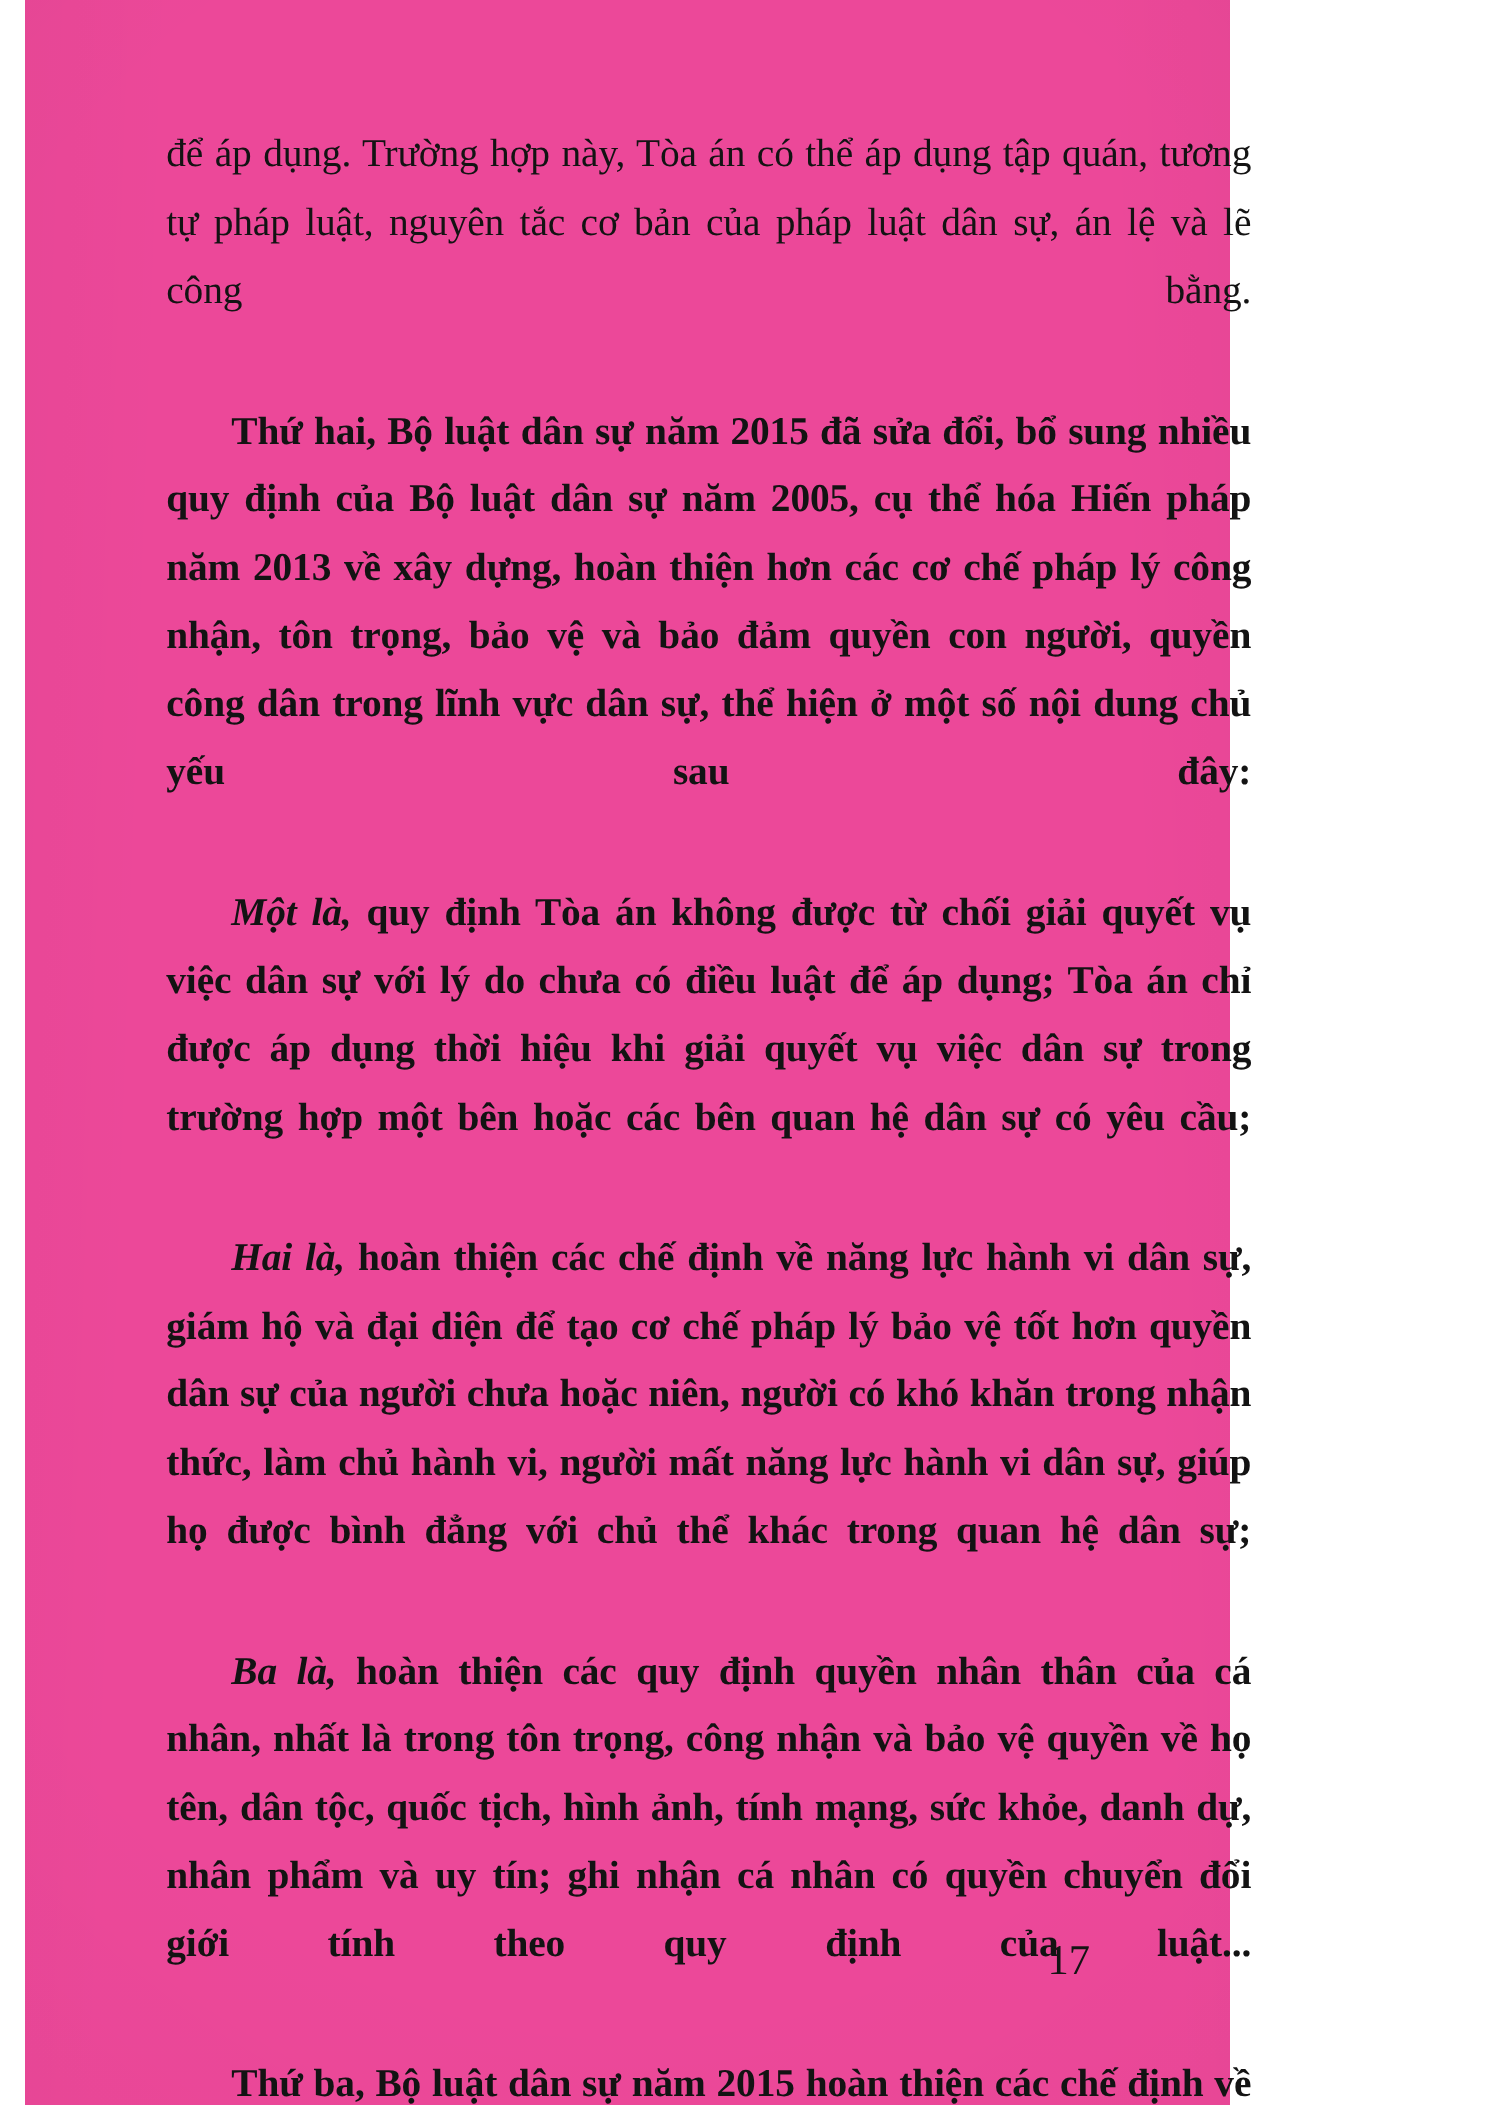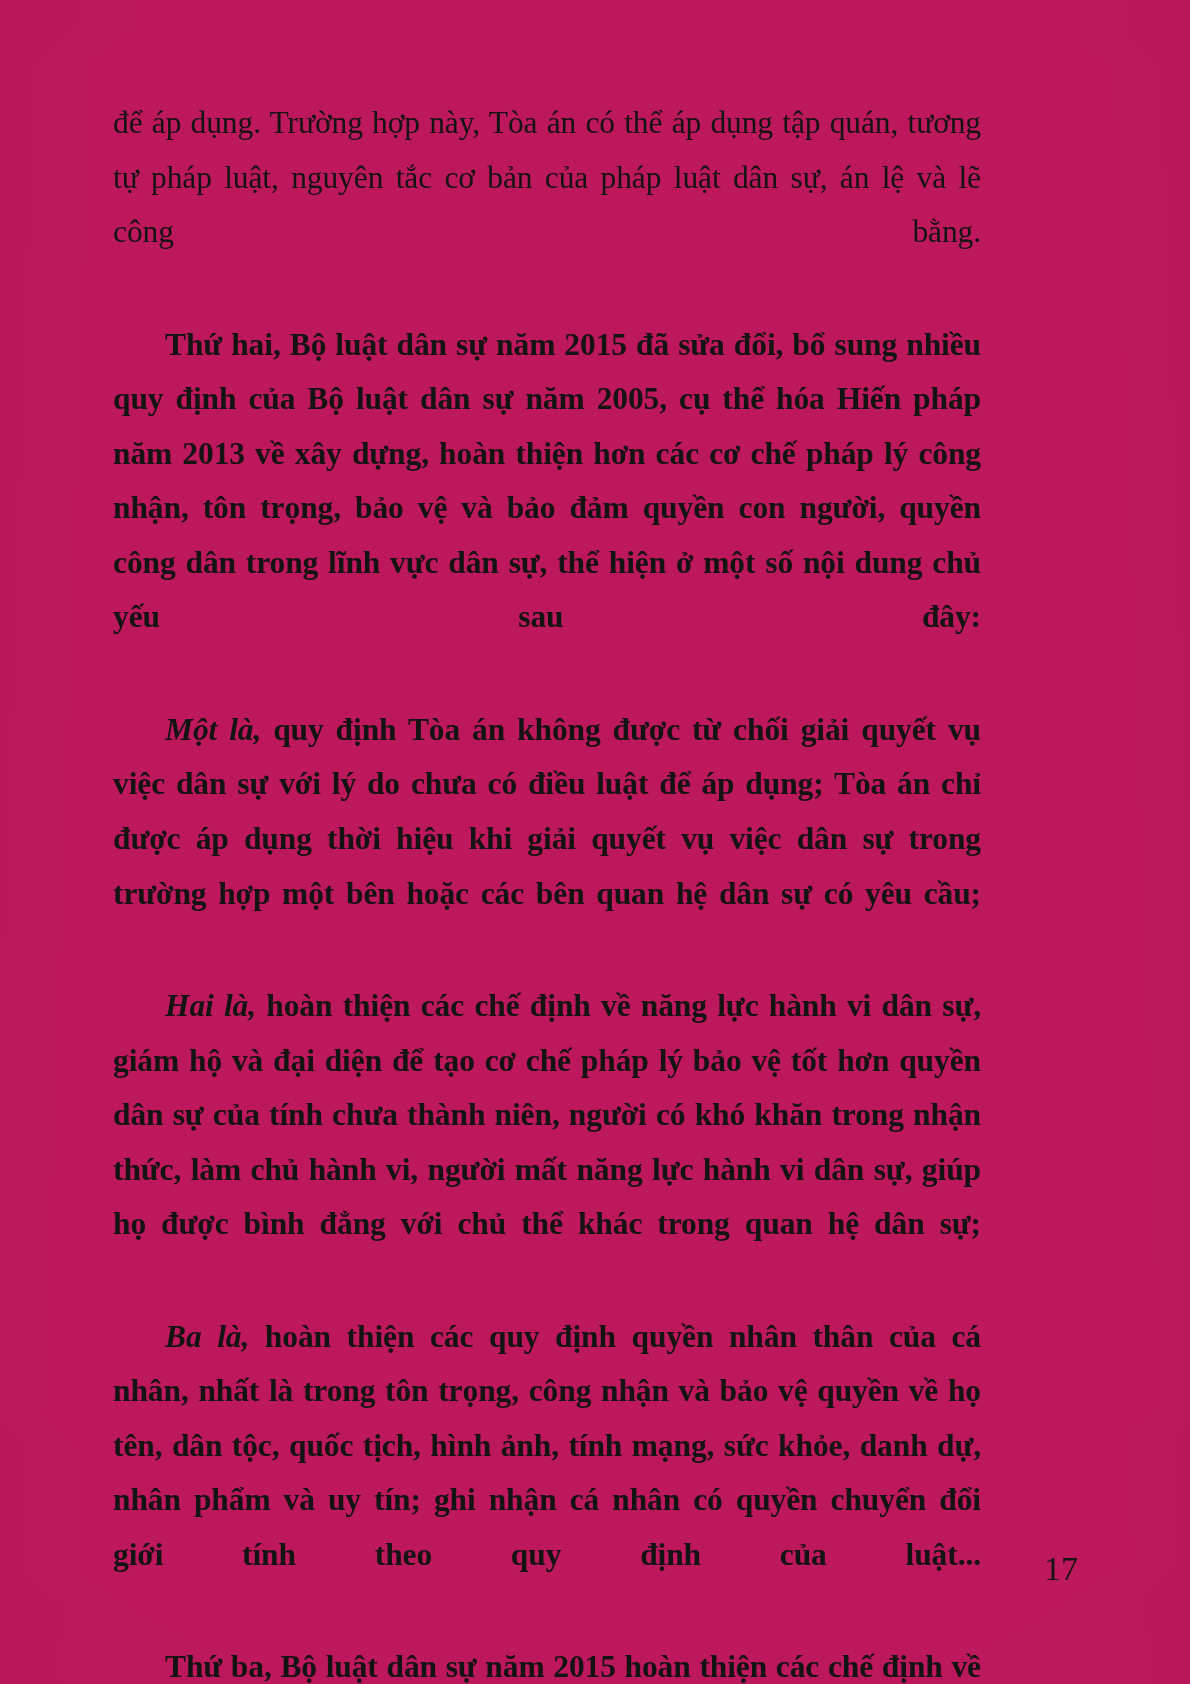--- a/index.html
+++ b/index.html
@@ -10,24 +10,25 @@
   body {
     width: 1190px;
     height: 1684px;
     overflow: hidden;
     font-family: "Liberation Serif", "DejaVu Serif", serif;
   }
 
   
   #page {
     position: relative;
-    width: 1190px;
+    width: 964px;
     height: 1684px;
-    background: #be185d;
+    background: #ec4899;
     box-sizing: border-box;
+    margin-left: 20px;
   }
 
   
   #paper-grain {
     position: absolute;
     inset: 0;
     pointer-events: none;
     background:
       radial-gradient(120% 90% at 50% 45%, rgba(255,255,255,0) 55%, rgba(0,0,0,0.035) 100%),
       linear-gradient(92deg, rgba(0,0,0,0.02) 0%, rgba(255,255,255,0) 12%),
@@ -104,21 +105,21 @@
 
     <p class="para indent">
       <span>Thứ hai, Bộ luật dân sự năm 2015 đã sửa đổi, bổ sung nhiều quy định của Bộ luật dân sự năm 2005, cụ thể hóa Hiến pháp năm 2013 về xây dựng, hoàn thiện hơn các cơ chế pháp lý công nhận, tôn trọng, bảo vệ và bảo đảm quyền con người, quyền công dân trong lĩnh vực dân sự, thể hiện ở một số nội dung chủ yếu sau đây:</span>
     </p>
 
     <p class="para indent">
       <em class="lead">Một là,</em><span> quy định Tòa án không được từ chối giải quyết vụ việc dân sự với lý do chưa có điều luật để áp dụng; Tòa án chỉ được áp dụng thời hiệu khi giải quyết vụ việc dân sự trong trường hợp một bên hoặc các bên quan hệ dân sự có yêu cầu;</span>
     </p>
 
     <p class="para indent">
-      <em class="lead">Hai là,</em><span> hoàn thiện các chế định về năng lực hành vi dân sự, giám hộ và đại diện để tạo cơ chế pháp lý bảo vệ tốt hơn quyền dân sự của tính chưa thành niên, người có khó khăn trong nhận thức, làm chủ hành vi, người mất năng lực hành vi dân sự, giúp họ được bình đẳng với chủ thể khác trong quan hệ dân sự;</span>
+      <em class="lead">Hai là,</em><span> hoàn thiện các chế định về năng lực hành vi dân sự, giám hộ và đại diện để tạo cơ chế pháp lý bảo vệ tốt hơn quyền dân sự của người chưa hoặc niên, người có khó khăn trong nhận thức, làm chủ hành vi, người mất năng lực hành vi dân sự, giúp họ được bình đẳng với chủ thể khác trong quan hệ dân sự;</span>
     </p>
 
     <p class="para indent">
       <em class="lead">Ba là,</em><span> hoàn thiện các quy định quyền nhân thân của cá nhân, nhất là trong tôn trọng, công nhận và bảo vệ quyền về họ tên, dân tộc, quốc tịch, hình ảnh, tính mạng, sức khỏe, danh dự, nhân phẩm và uy tín; ghi nhận cá nhân có quyền chuyển đổi giới tính theo quy định của luật...</span>
     </p>
 
     <p class="para indent">
       <span>Thứ ba, Bộ luật dân sự năm 2015 hoàn thiện các chế định về chủ thể quan hệ pháp luật dân sự, tài sản và quyền sở hữu, nghĩa vụ và hợp đồng, pháp luật áp dụng đối với quan hệ dân sự có yếu tố nước ngoài để góp phần thể chế hóa các nghị quyết của Đảng, Hiến pháp năm 2013 về xây dựng, hoàn thiện thể chế kinh tế thị trường định hướng xã hội chủ nghĩa, đáp ứng nhu cầu phát triển kinh tế - xã hội của đất nước và hội nhập quốc tế, thể hiện ở một số nội dung chủ yếu sau đây:</span>
     </p>
 

